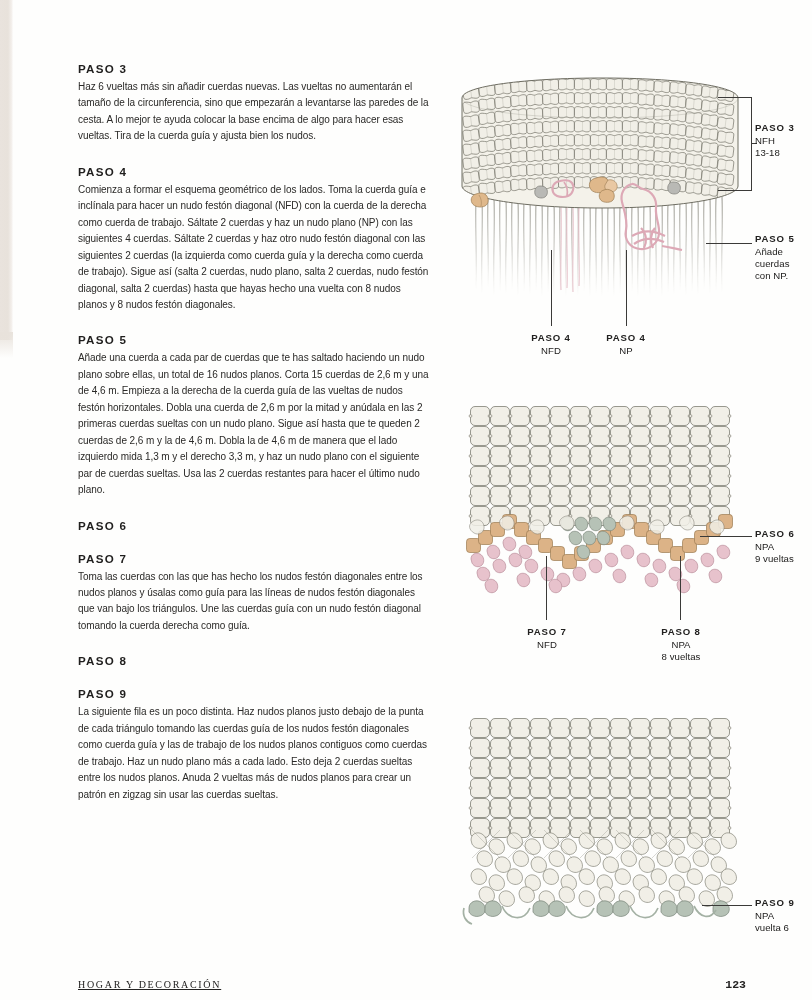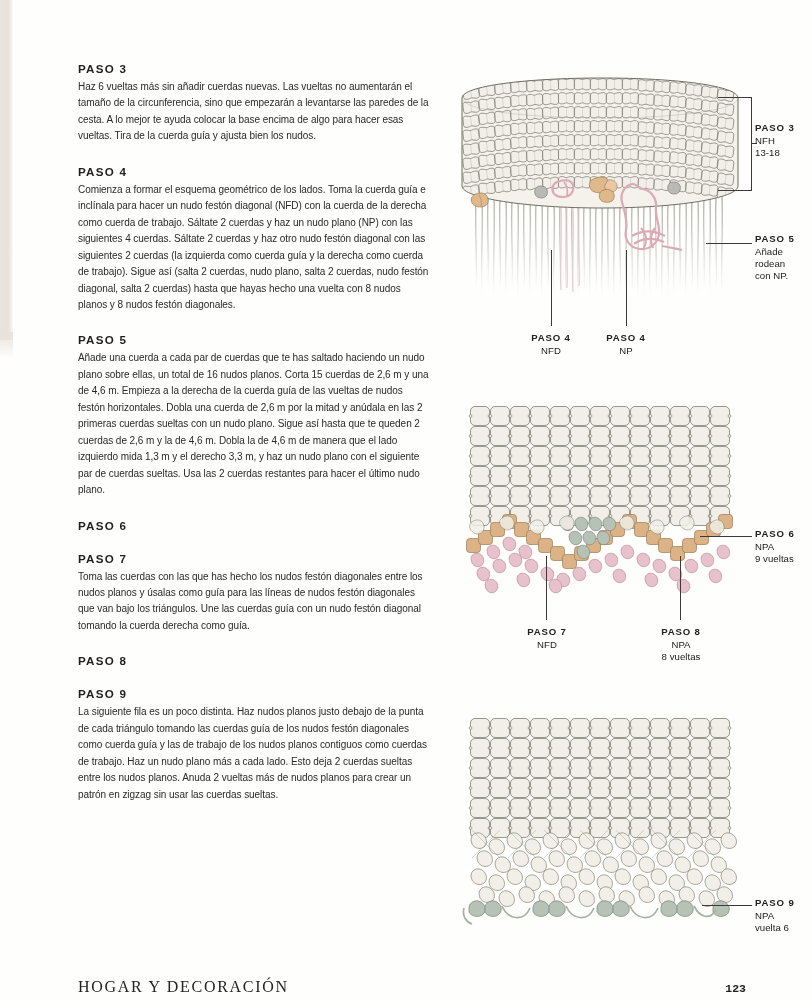--- a/index.html
+++ b/index.html
@@ -57,23 +57,24 @@
   .footer {
     position: absolute;
     left: 78px; right: 66px;
     top: 978px;
     display: flex;
     align-items: baseline;
     justify-content: space-between;
   }
   .footer-title {
     font-family: "Liberation Serif", serif;
-    font-size: 16px;
+    font-size: 10px;
     letter-spacing: 1.7px;
     color: #242322;
+    text-decoration: underline;
   }
   .footer-page {
     font-family: Liberation Mono, monospace;
     font-size: 11.5px;
     font-weight: bold;
     color: #242322;
   }
 
   
   .illus { position: absolute; }
@@ -1231,21 +1232,21 @@
 
   <div class="callout" id="cal-p3">
     <span class="ttl">PASO 3</span>
     <span>NFH</span><br>
     <span>13-18</span>
   </div>
 
   <div class="callout" id="cal-p5">
     <span class="ttl">PASO 5</span>
     <span>Añade</span><br>
-    <span>rodean</span><br>
+    <span>cuerdas</span><br>
     <span>con NP.</span>
   </div>
 
   <div class="callout" id="cal-p6">
     <span class="ttl">PASO 6</span>
     <span>NPA</span><br>
     <span>9 vueltas</span>
   </div>
 
   <div class="callout" id="cal-p9">

